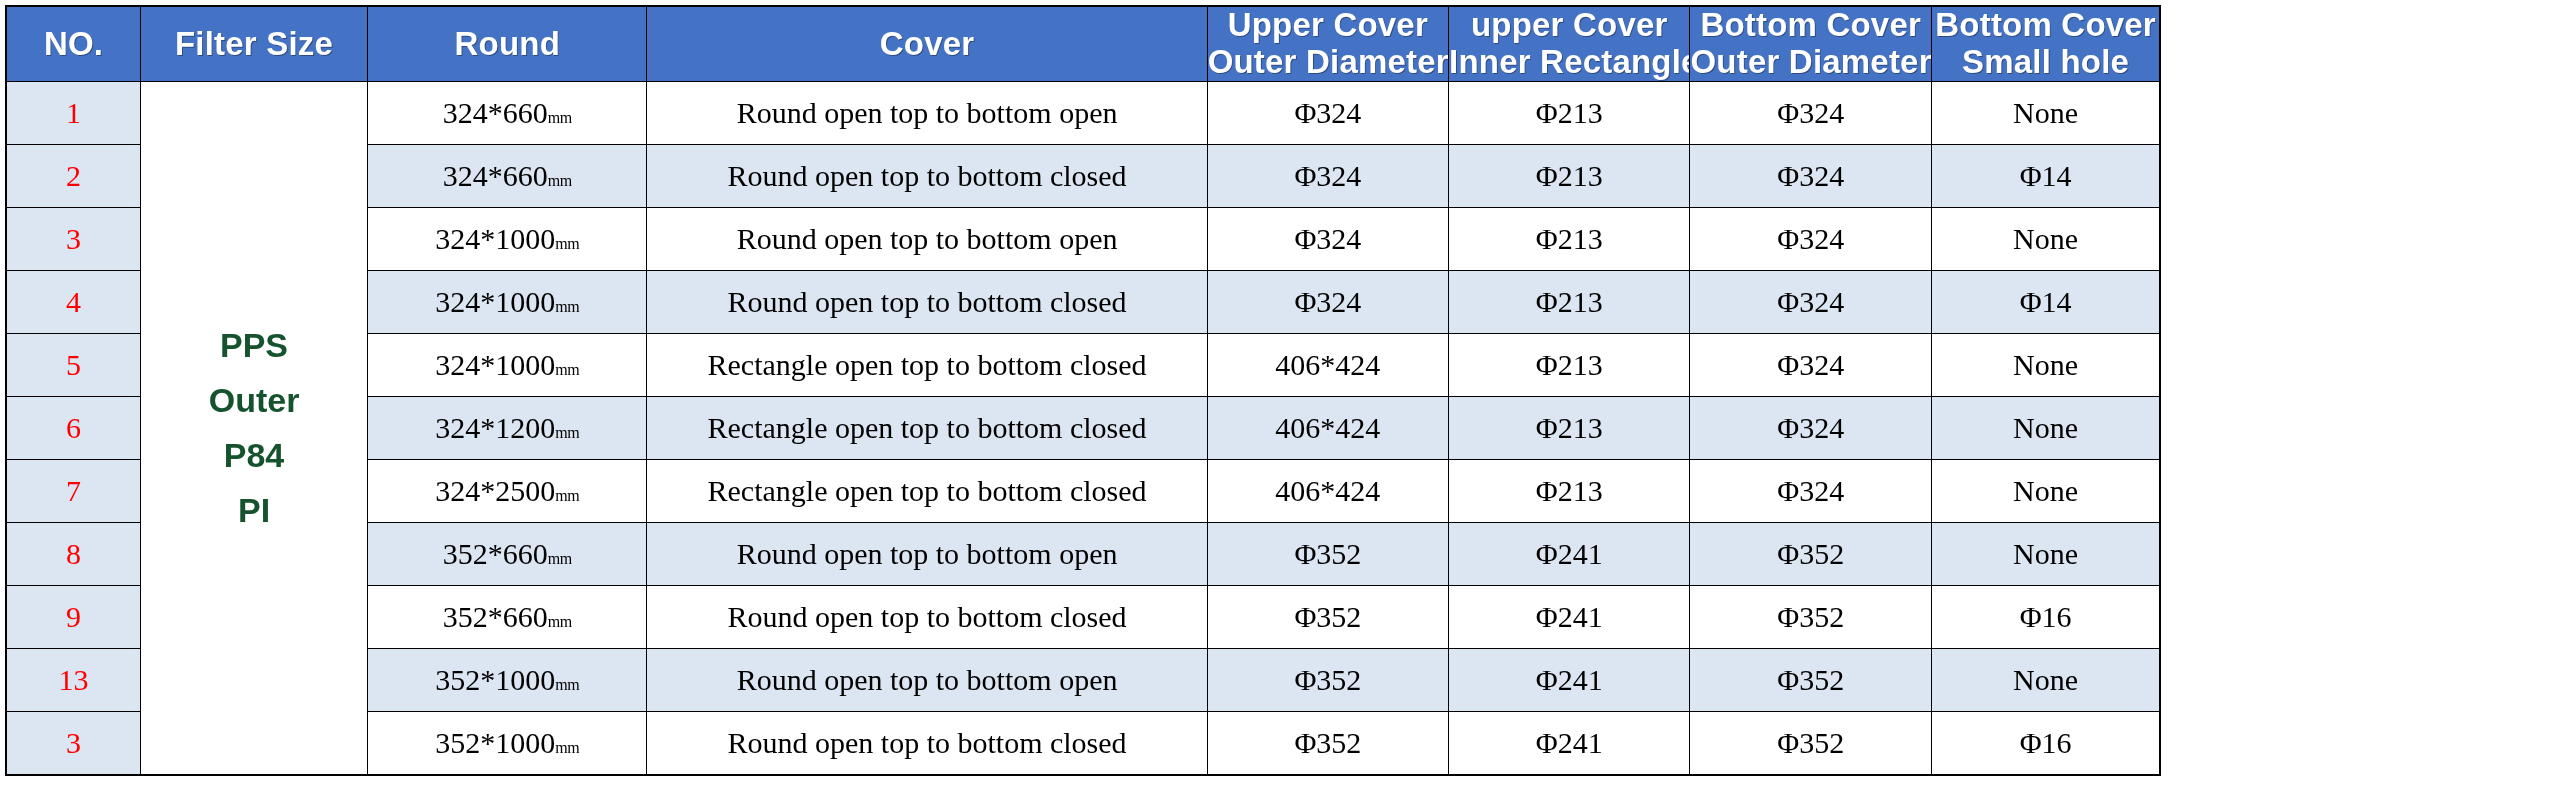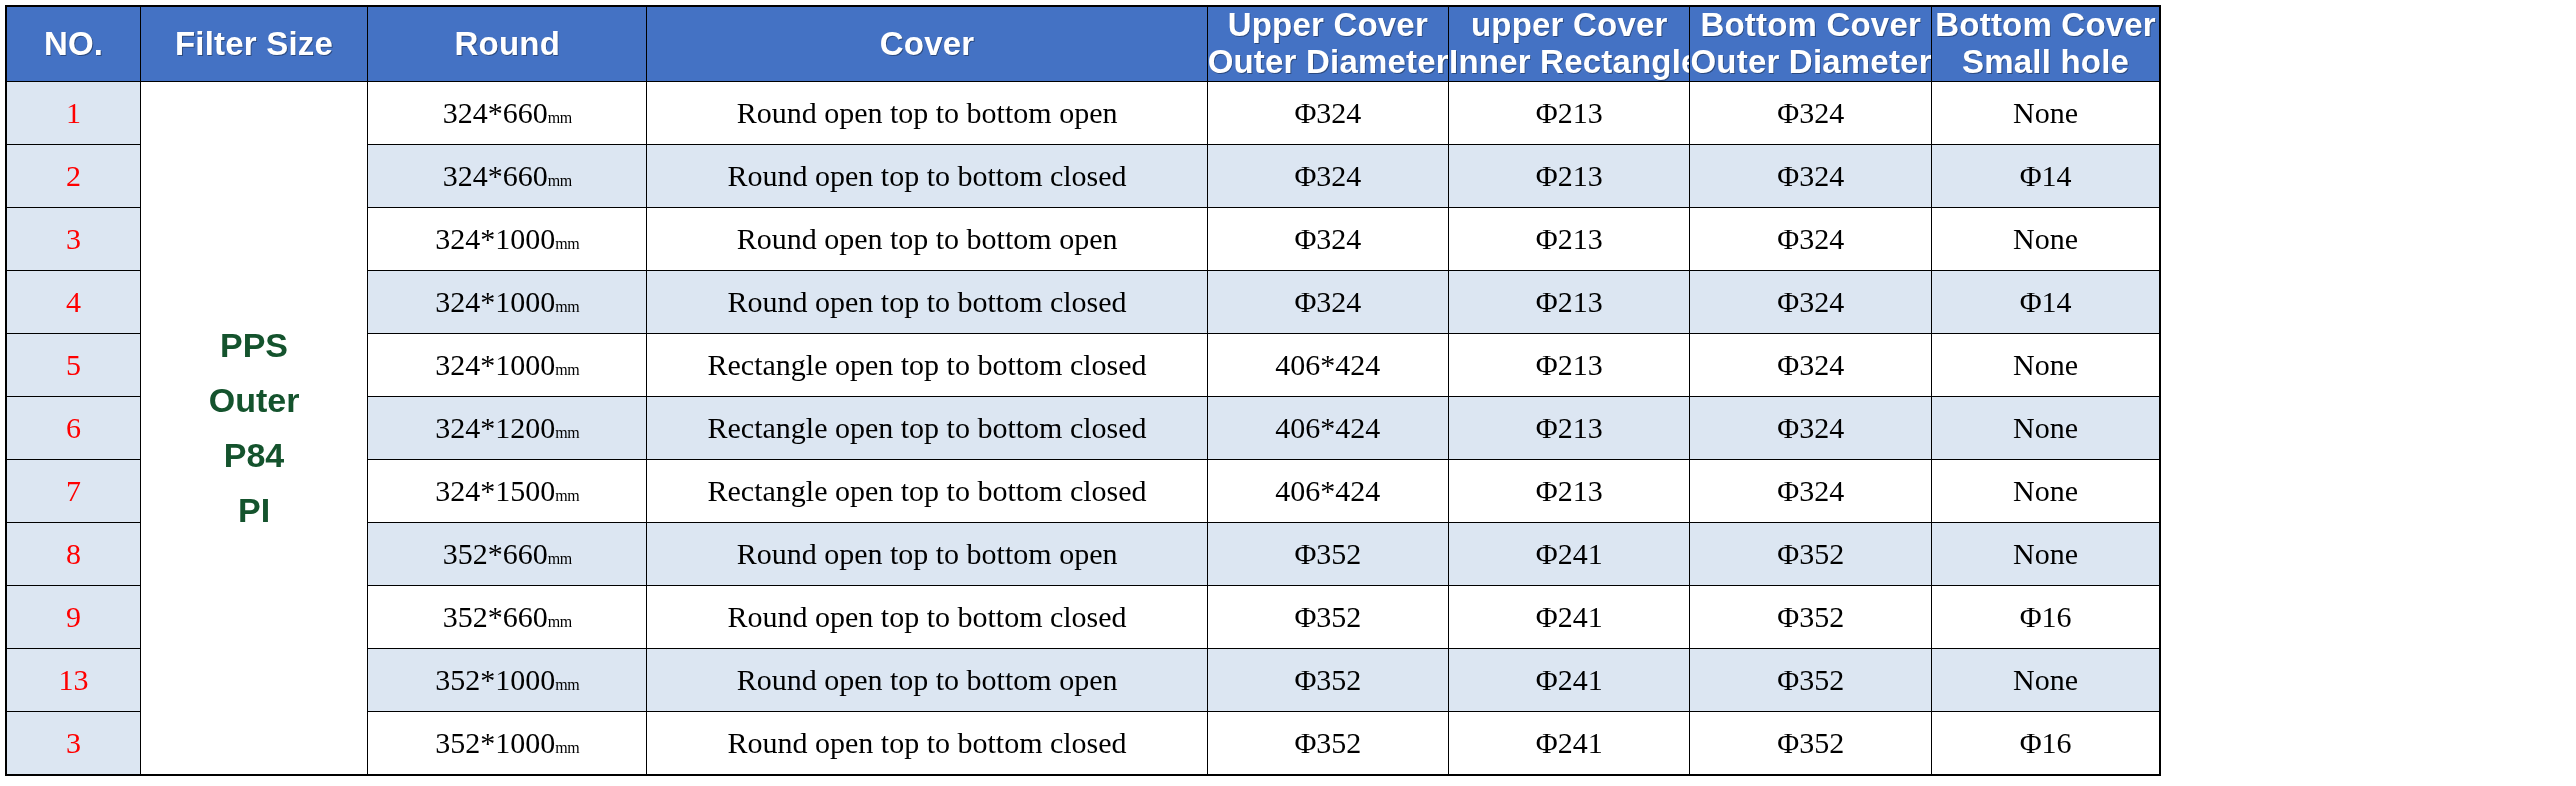--- a/index.html
+++ b/index.html
@@ -203,21 +203,21 @@
           <td class="cell no-cell">6</td>
           <td class="cell"><span>324*1200</span><span class="mm">mm</span></td>
           <td class="cell shape-cell">Rectangle open top to bottom closed</td>
           <td class="cell">406*424</td>
           <td class="cell">Φ213</td>
           <td class="cell">Φ324</td>
           <td class="cell">None</td>
         </tr>
         <tr>
           <td class="cell no-cell">7</td>
-          <td class="cell"><span>324*1500</span><span class="mm">mm</span></td>
+          <td class="cell"><span>324*2500</span><span class="mm">mm</span></td>
           <td class="cell shape-cell">Rectangle open top to bottom closed</td>
           <td class="cell">406*424</td>
           <td class="cell">Φ213</td>
           <td class="cell">Φ324</td>
           <td class="cell">None</td>
         </tr>
         <tr class="alt">
           <td class="cell no-cell">8</td>
           <td class="cell"><span>352*660</span><span class="mm">mm</span></td>
           <td class="cell shape-cell">Round open top to bottom open</td>

